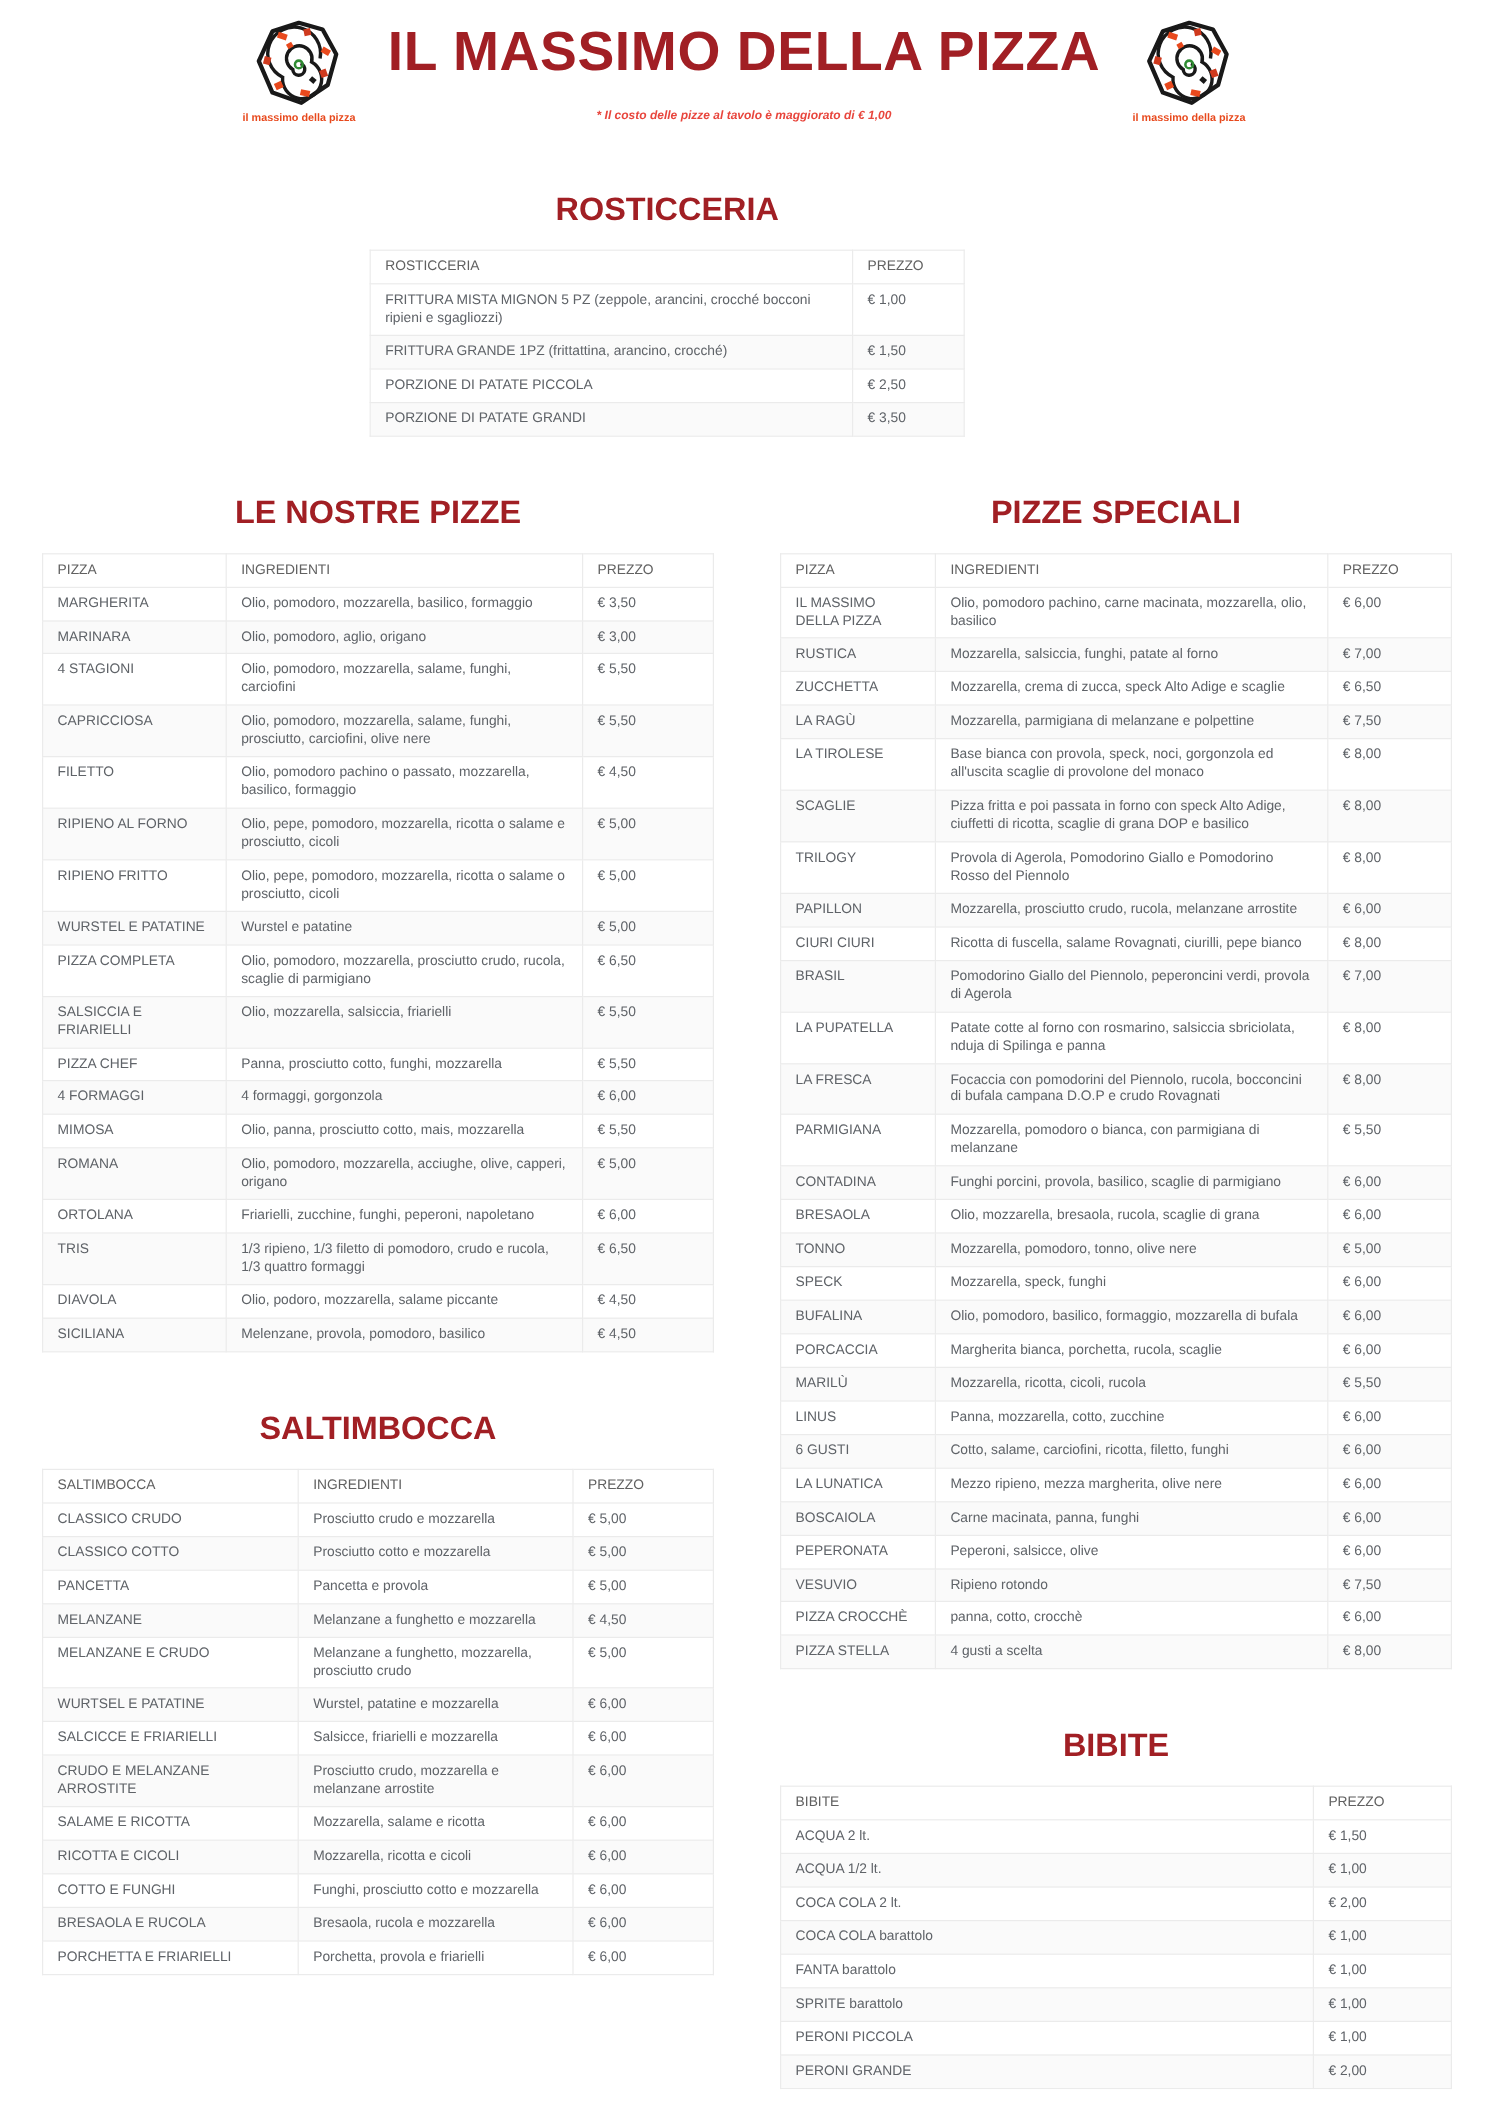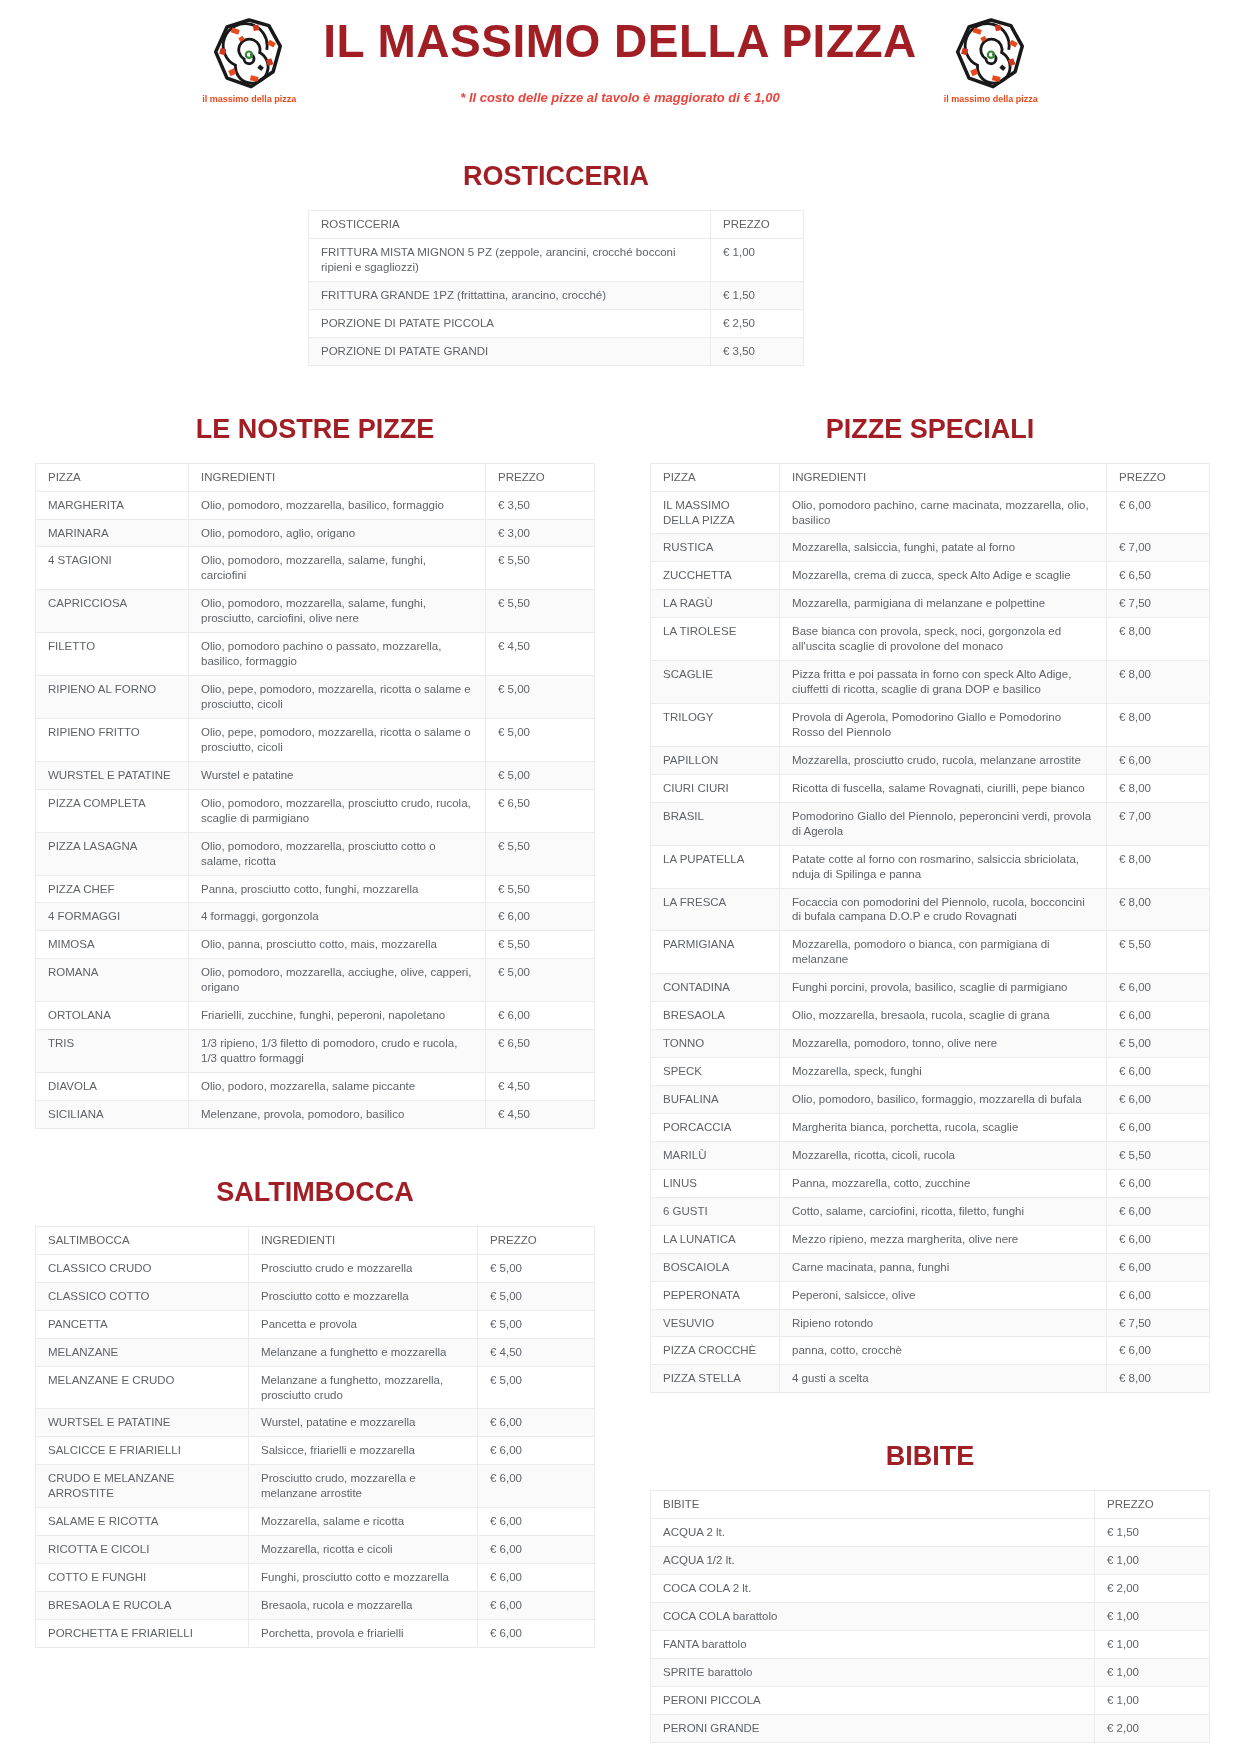--- a/index.html
+++ b/index.html
@@ -3,21 +3,21 @@
 <meta charset="utf-8">
 <style>
   html,body{margin:0;padding:0;background:#fff;}
   body{width:1240px;min-height:1754px;font-family:"Liberation Sans",sans-serif;}
   .page{width:1240px;overflow:hidden;}
 
   
   .hdr{display:flex;justify-content:center;align-items:center;gap:28px;padding-top:14px;}
   .title-block{display:flex;flex-direction:column;align-items:center;}
   h1{margin:0;font-size:46px;font-weight:bold;color:#a11f24;letter-spacing:.5px;white-space:nowrap;}
-  .note{margin-top:22px;font-size:13px;font-style:italic;font-weight:bold;color:#e8453c;text-align:center;}
+  .note{margin-top:22px;font-size:10px;font-style:italic;font-weight:bold;color:#e8453c;text-align:center;}
   .logo{display:flex;flex-direction:column;align-items:center;width:92px;}
   .logo-caption{font-size:9px;font-weight:bold;color:#e8491d;margin-top:1px;white-space:nowrap;}
 
   
   h2{color:#a11f24;font-size:27px;font-weight:bold;text-align:center;margin:48px 0 18px;}
 
   
   .ros-wrap{width:496px;margin-left:308px;}
   .ros-wrap h2{margin-top:56px;}
 
@@ -170,22 +170,22 @@
                 <td class="item-name">WURSTEL E PATATINE</td>
                 <td class="item-ingredients">Wurstel e patatine</td>
                 <td class="item-price">€ 5,00</td>
               </tr>
               <tr>
                 <td class="item-name">PIZZA COMPLETA</td>
                 <td class="item-ingredients">Olio, pomodoro, mozzarella, prosciutto crudo, rucola, scaglie di parmigiano</td>
                 <td class="item-price">€ 6,50</td>
               </tr>
               <tr>
-                <td class="item-name">PIZZA LASAGNA</td>
-                <td class="item-ingredients">Olio, pomodoro, mozzarella, prosciutto cotto o salame, ricotta</td>
+                <td class="item-name">SALSICCIA E FRIARIELLI</td>
+                <td class="item-ingredients">Olio, mozzarella, salsiccia, friarielli</td>
                 <td class="item-price">€ 5,50</td>
               </tr>
               <tr>
                 <td class="item-name">PIZZA CHEF</td>
                 <td class="item-ingredients">Panna, prosciutto cotto, funghi, mozzarella</td>
                 <td class="item-price">€ 5,50</td>
               </tr>
               <tr>
                 <td class="item-name">4 FORMAGGI</td>
                 <td class="item-ingredients">4 formaggi, gorgonzola</td>

